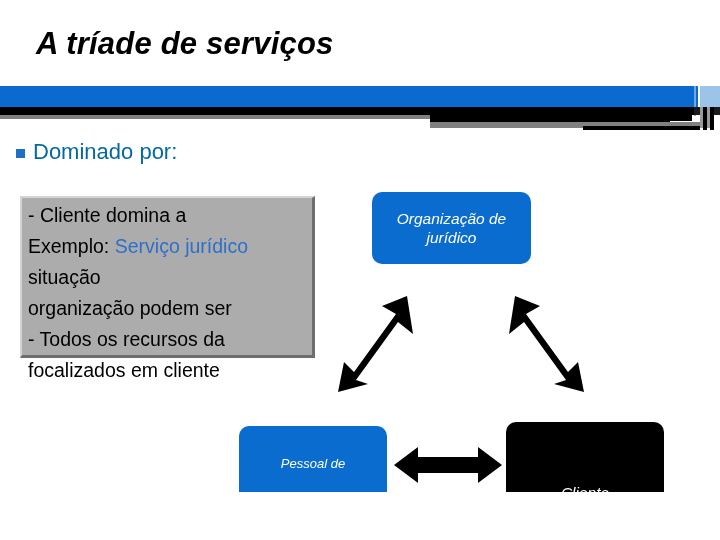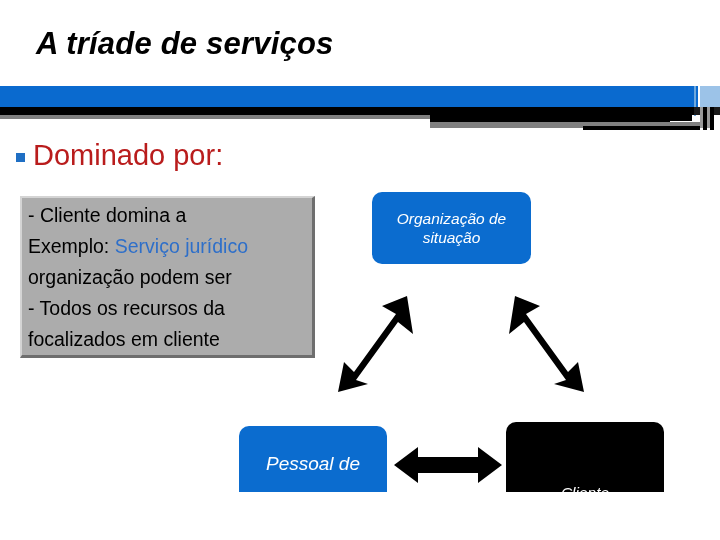--- a/index.html
+++ b/index.html
@@ -138,22 +138,22 @@
     gap: 8px;
   }
   #bullet-square {
     width: 9px;
     height: 9px;
     background: #1F6FC4;
     flex: none;
     margin-top: 3px;
   }
   #bullet-text {
-    font-size: 29px;
-    color: #b91c1c;
+    font-size: 22px;
+    color: #0369a1;
   }
 
   
   #grey-box {
     position: absolute;
     left: 20px;
     top: 196px;
     width: 295px;
     height: 162px;
     background: #ACACAC;
@@ -199,21 +199,21 @@
     height: 72px;
     background: #0B6CCF;
     font-size: 15.5px;
   }
   #box-pessoal {
     left: 239px;
     top: 426px;
     width: 148px;
     height: 75px;
     background: #0B6CCF;
-    font-size: 19px;
+    font-size: 13px;
   }
   #box-cliente {
     left: 506px;
     top: 422px;
     width: 158px;
     height: 80px;
     background: #000000;
     font-size: 15.5px;
     align-items: flex-end;
   }
@@ -265,29 +265,30 @@
   <div id="bullet-line">
     <div id="bullet-square"></div>
     <div id="bullet-text">Dominado por:</div>
   </div>
 
   <div id="grey-box"></div>
 
   <div id="grey-text-layer">
     <p>- Cliente domina a</p>
     <p><span>Exemplo:</span> <span class="blue-text">Serviço jurídico</span></p>
+    <p>situação</p>
     <p>organização podem ser</p>
     <p>- Todos os recursos da</p>
     <p>focalizados em cliente</p>
   </div>
 
   <div class="node-box" id="box-org">
     <div>
       <span>Organização de</span><br>
-      <span>situação</span>
+      <span>jurídico</span>
     </div>
   </div>
 
   <div class="node-box" id="box-pessoal">
     <div>
       <span>Pessoal de</span><br>
     </div>
   </div>
 
   <div class="node-box" id="box-cliente">

